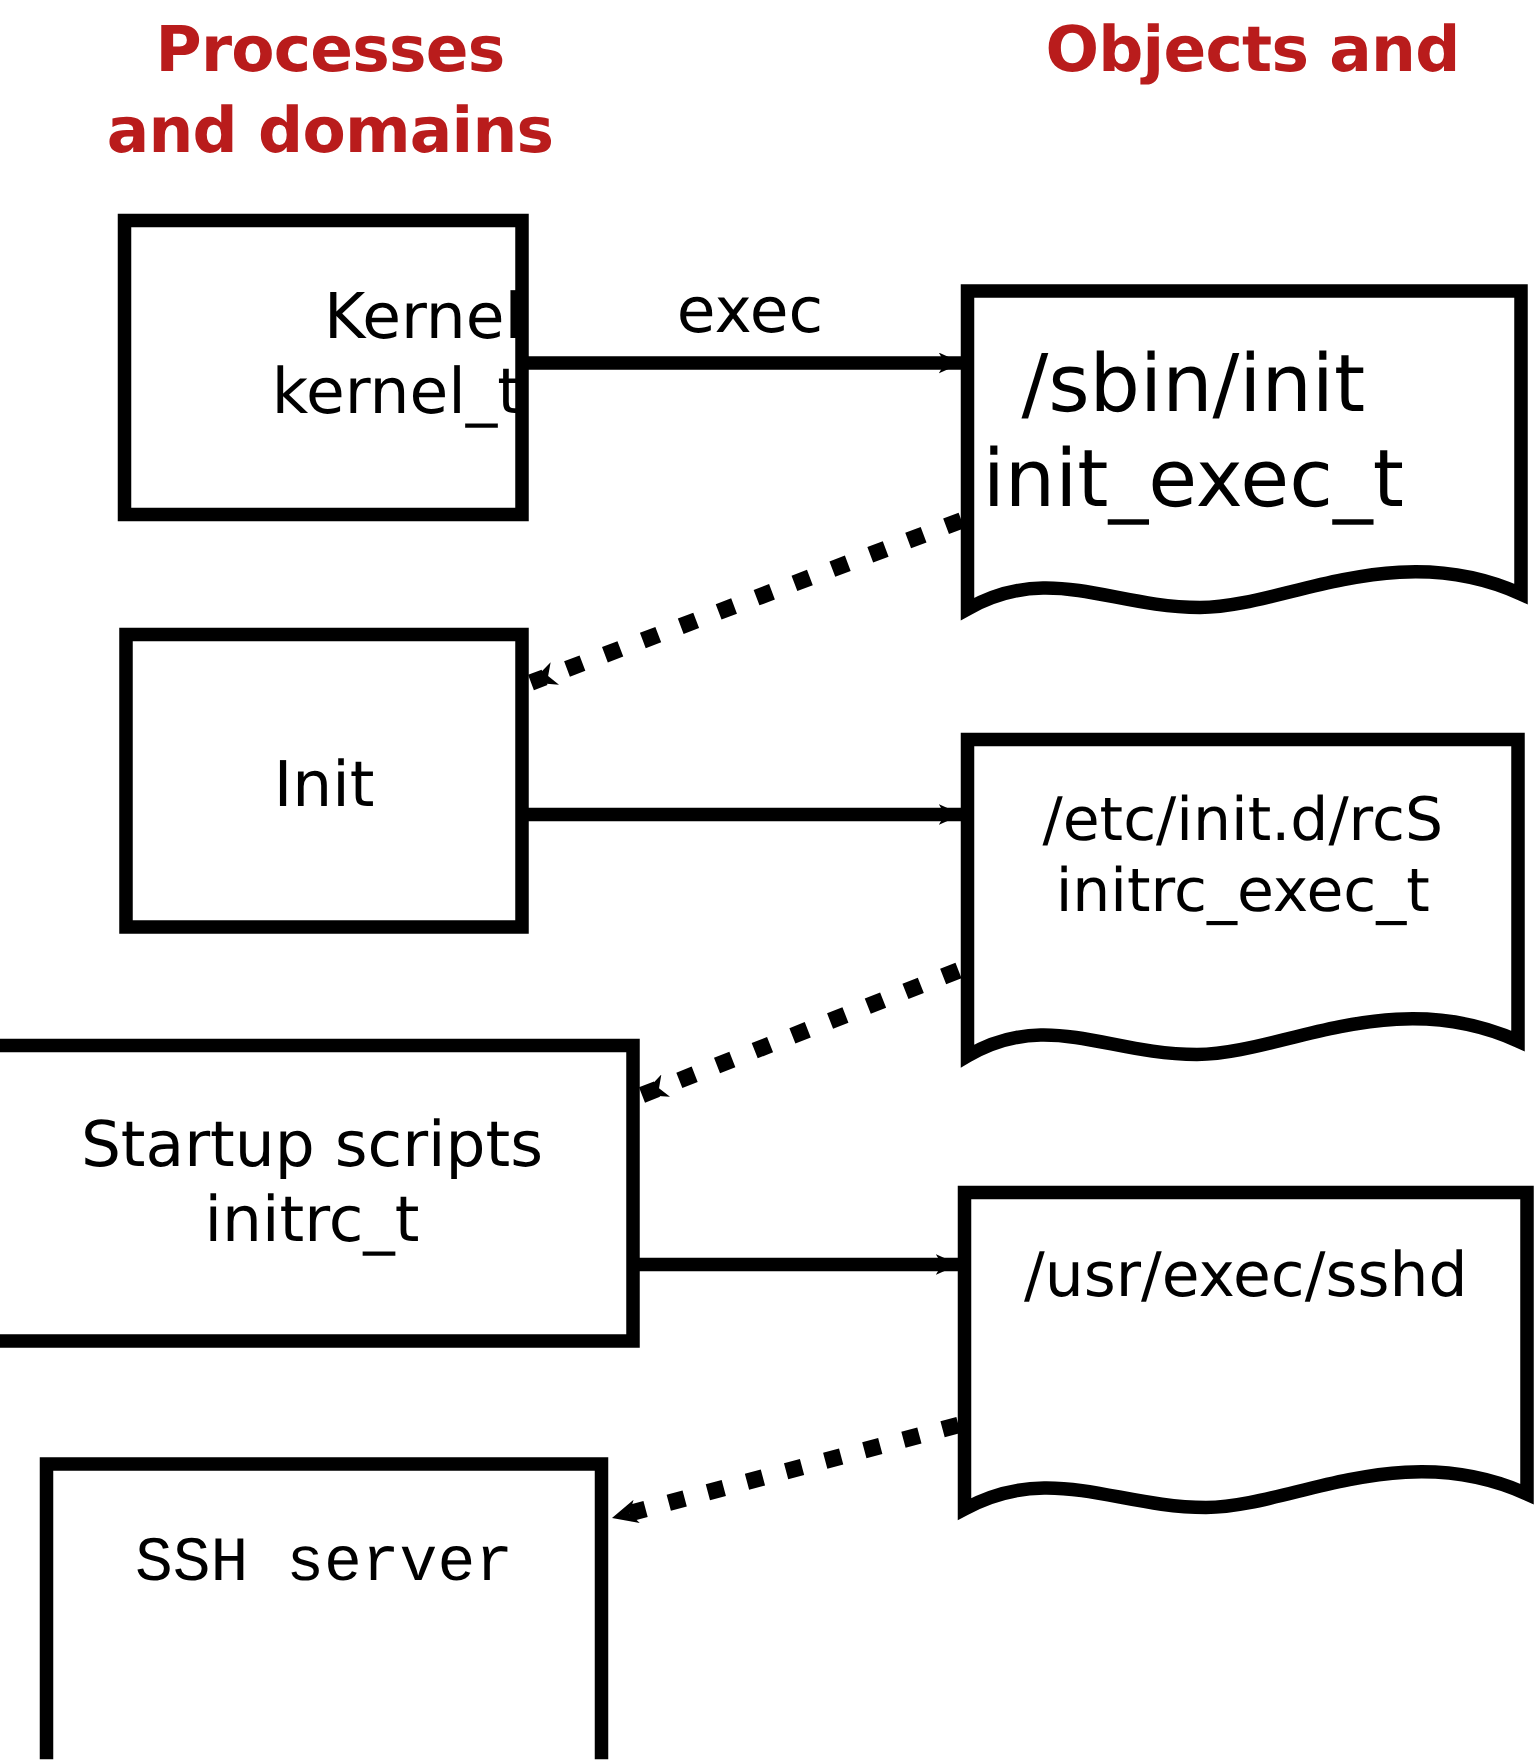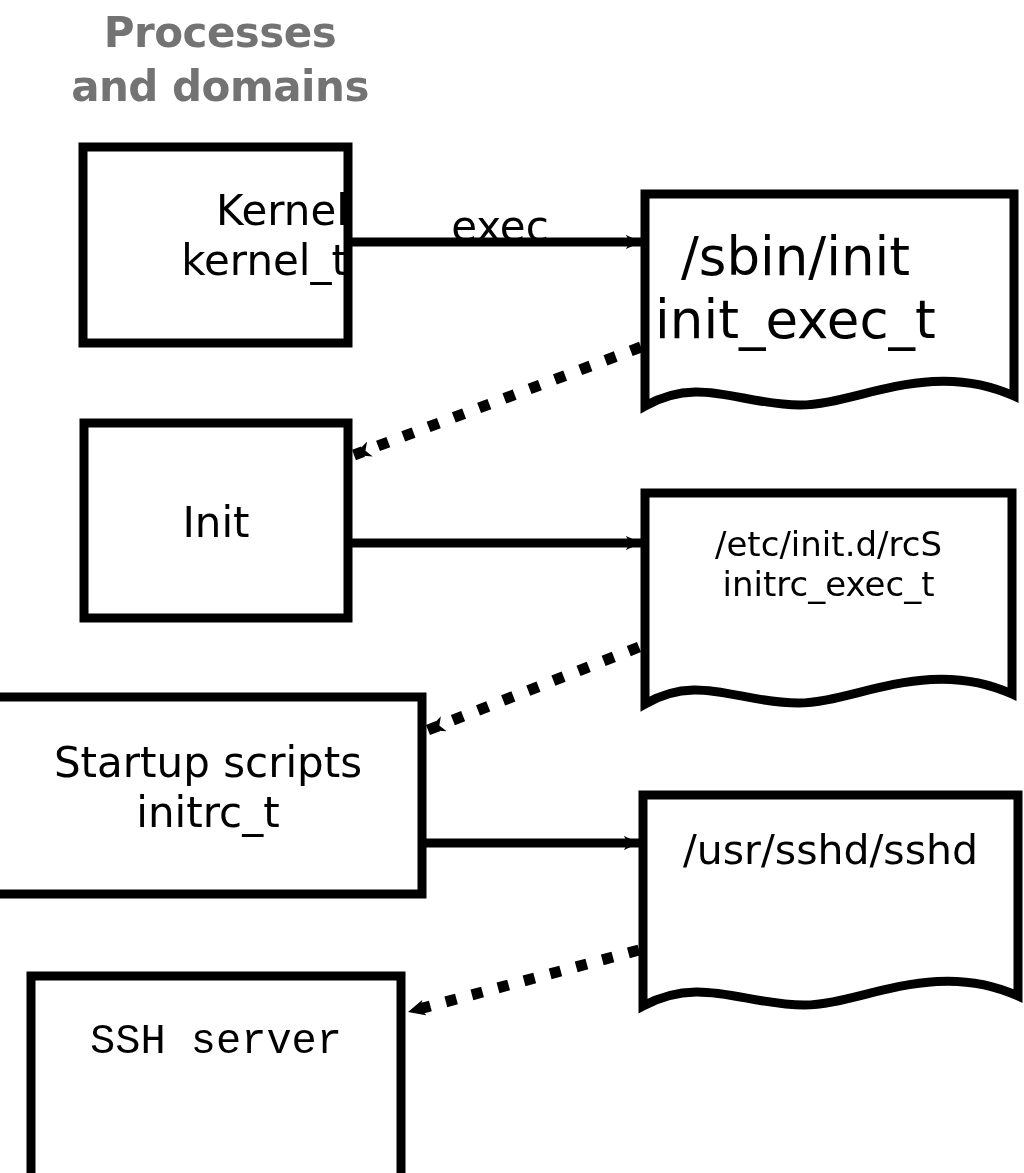--- a/index.html
+++ b/index.html
@@ -22,21 +22,21 @@
     width: 1024px;
     height: 1173px;
   }
   .col-header {
     position: absolute;
     text-align: center;
     font-family: "DejaVu Sans", sans-serif;
     font-weight: bold;
     font-size: 42px;
     line-height: 54px;
-    color: #737373;
+    color: #b91c1c;
     letter-spacing: -0.5px;
   }
   #header-processes { left: 40px;  top: 6px;  width: 360px; }
   #header-objects   { left: 650px; top: 6px;  width: 370px; }
 
   .node-label {
     position: absolute;
     text-align: center;
     font-family: "DejaVu Sans", sans-serif;
     font-weight: normal;
@@ -93,21 +93,21 @@
 
     <line x1="639" y1="950" x2="408" y2="1012" stroke="#000000" stroke-width="11" stroke-dasharray="11 16" stroke-linecap="butt" marker-end="url(#dotted-arrow)"></line>
   </svg>
 
   <div class="col-header" id="header-processes">
     <span>Processes</span><br>
     <span>and domains</span>
   </div>
 
   <div class="col-header" id="header-objects">
-    <br>
+    <span>Objects and</span><br>
   </div>
 
   <div class="node-label" style="left:83px; top:186px; width:265px; font-size:42px;text-align:right;">
     <span class="l1">Kernel</span>
     <span class="l2">kernel_t</span>
   </div>
 
   <div class="node-label" style="left:84px; top:462px; width:264px; font-size:42px;margin-top:36px;">
     <span class="l1">Init</span>
   </div>
@@ -119,24 +119,24 @@
 
   <div class="node-label" style="left:31px; top:1018px; width:370px; font-size:42px;font-family:Liberation Mono, monospace;">
     <span class="l1">SSH server</span>
   </div>
 
   <div class="node-label" style="left:611px; top:226px; width:369px; font-size:53px;">
     <span class="l1">/sbin/init</span>
     <span class="l2">init_exec_t</span>
   </div>
 
-  <div class="node-label" style="left:645px; top:524px; width:367px; font-size:34px;">
+  <div class="node-label" style="left:645px; top:524px; width:367px; font-size:40px;">
     <span class="l1">/etc/init.d/rcS</span>
     <span class="l2">initrc_exec_t</span>
   </div>
 
   <div class="node-label" style="left:643px; top:826px; width:375px; font-size:41px;">
-    <span class="l1">/usr/sshd/sshd</span>
+    <span class="l1">/usr/exec/sshd</span>
   </div>
 
-  <div class="node-label" style="left:390px; top:182px; width:220px; font-size:42px;margin-top:20px;">exec</div>
+  <div class="node-label" style="left:390px; top:182px; width:220px; font-size:42px;">exec</div>
 
 </div>
 
 </body></html>

